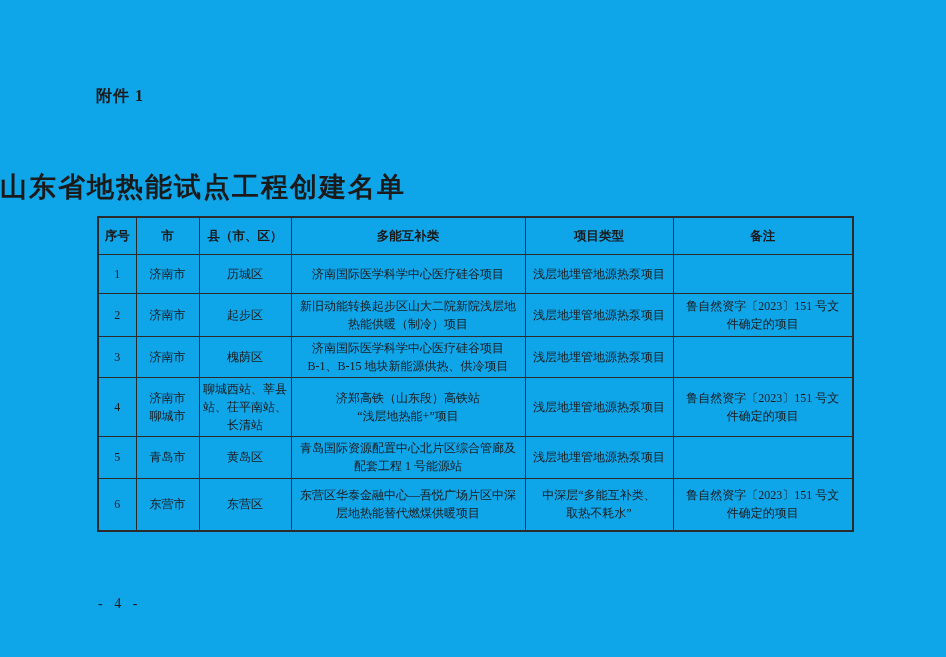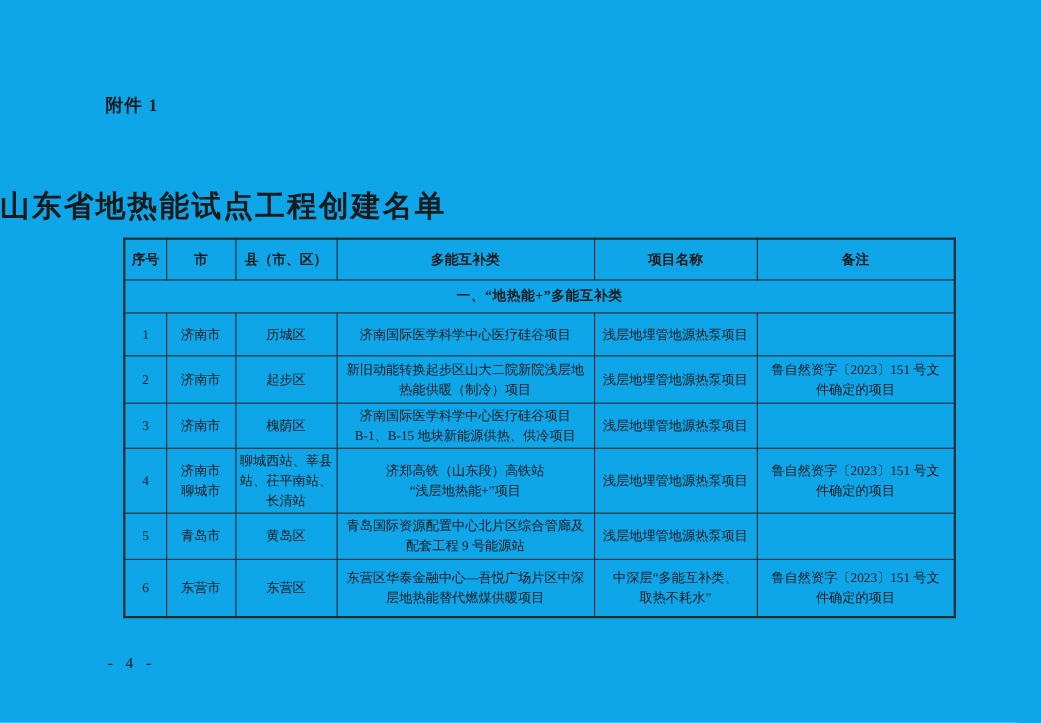--- a/index.html
+++ b/index.html
@@ -27,21 +27,20 @@
     font-size: 27px; font-weight: bold;
     letter-spacing: 2px;
     margin-top: 26px;
   }
   table.main-table {
     position: absolute; left: 97px; top: 216px;
     width: 755px;
     border-collapse: collapse;
     table-layout: fixed;
     border: 2px solid #2b2b2b;
-    margin-left: 15px;
   }
   .main-table th, .main-table td {
     border: 1px solid #2b2b2b;
     text-align: center;
     vertical-align: middle;
     font-size: 12px;
     line-height: 18px;
     padding: 2px 3px;
     white-space: pre-line;
     overflow: hidden;
@@ -78,25 +77,22 @@
       <col style="width:234px">
       <col style="width:148px">
       <col style="width:180px">
     </colgroup>
     <tbody>
       <tr class="header-row" style="height:37px">
         <th>序号</th>
         <th>市</th>
         <th>县（市、区）</th>
         <th>多能互补类</th>
-        <th>项目名称</th>
+        <th>项目类型</th>
         <th>备注</th>
-      </tr>
-      <tr class="section-row" style="height:30px">
-        <td colspan="6">一、“地热能+”多能互补类</td>
       </tr>
       <tr class="data-row" style="height:39px">
         <td>1</td>
         <td>济南市</td>
         <td>历城区</td>
         <td>济南国际医学科学中心医疗硅谷项目</td>
         <td>浅层地埋管地源热泵项目</td>
         <td></td>
       </tr>
       <tr class="data-row" style="height:43px">
@@ -129,21 +125,21 @@
 “浅层地热能+”项目</td>
         <td>浅层地埋管地源热泵项目</td>
         <td>鲁自然资字〔2023〕151 号文
 件确定的项目</td>
       </tr>
       <tr class="data-row" style="height:42px">
         <td>5</td>
         <td>青岛市</td>
         <td>黄岛区</td>
         <td>青岛国际资源配置中心北片区综合管廊及
-配套工程 9 号能源站</td>
+配套工程 1 号能源站</td>
         <td>浅层地埋管地源热泵项目</td>
         <td></td>
       </tr>
       <tr class="data-row" style="height:53px">
         <td>6</td>
         <td>东营市</td>
         <td>东营区</td>
         <td>东营区华泰金融中心—吾悦广场片区中深
 层地热能替代燃煤供暖项目</td>
         <td>中深层“多能互补类、

